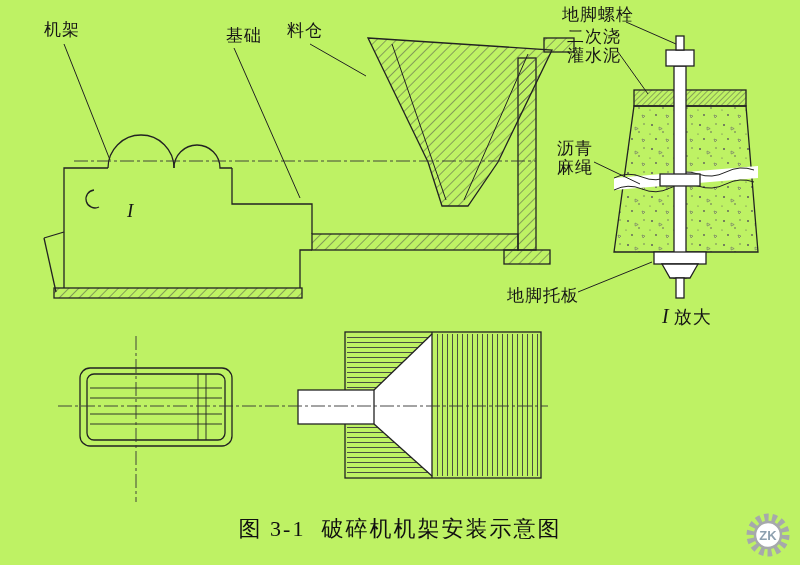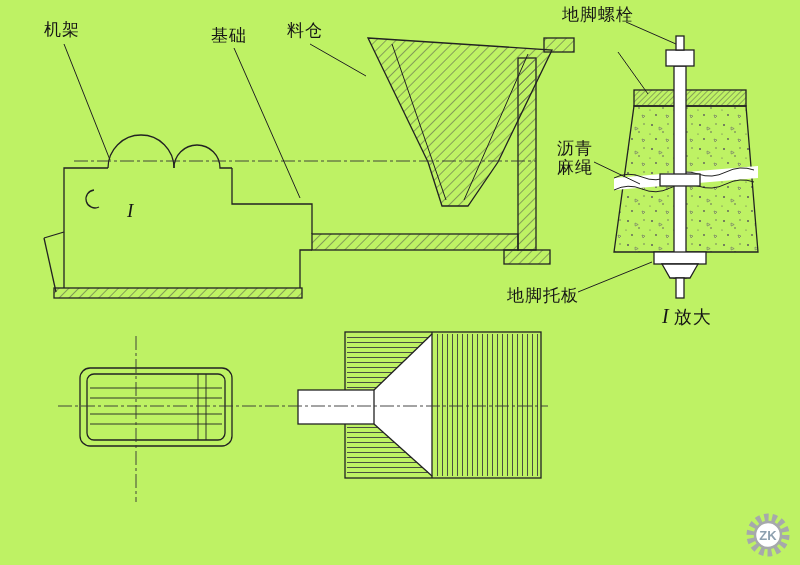--- a/index.html
+++ b/index.html
@@ -154,40 +154,47 @@
       <line x1="310" y1="44" x2="366" y2="76"></line>
       <line x1="626" y1="22" x2="676" y2="44"></line>
       <line x1="618" y1="52" x2="648" y2="94"></line>
       <line x1="594" y1="162" x2="640" y2="184"></line>
       <line x1="578" y1="292" x2="652" y2="262"></line>
     </g>
   </svg>
 
   <span class="lbl" style="left:44px; top:20px;">机架</span>
 
-  <span class="lbl" style="left:211px; top:26px;">基础</span>
+  <span class="lbl" style="left:226px; top:26px;">基础</span>
 
   <span class="lbl" style="left:287px; top:21px;">料仓</span>
 
   <span class="lbl" style="left:562px; top:5px;">地脚螺栓</span>
 
+  <span class="lbl" style="left:567px; top:27px;">
+    <span class="row">二次浇</span>
+    <span class="row">灌水泥</span>
+  </span>
 
   <span class="lbl" style="left:557px; top:139px;">
     <span class="row">沥青</span>
     <span class="row">麻绳</span>
   </span>
 
   <span class="lbl" style="left:507px; top:286px;">地脚托板</span>
 
   <span class="detail-marker" style="left:127px; top:200px;">I</span>
 
   <span class="detail-view-label">
     <span class="marker">I</span><span>放大</span>
   </span>
 
+  <div class="caption">
+    <span class="num">图 3-1</span><span>破碎机机架安装示意图</span>
+  </div>
 
   <div class="logo">
     <svg width="48" height="48" viewBox="0 0 48 48">
       <circle cx="24" cy="24" r="17" fill="none" stroke="#a6a9ab" stroke-width="9" stroke-dasharray="4.2 3.4"></circle>
       <circle cx="24" cy="24" r="13" fill="#ffffff" stroke="#a6a9ab" stroke-width="2.5"></circle>
       <text x="24" y="29" text-anchor="middle" font-family="Liberation Sans, sans-serif" font-size="13" font-weight="bold" fill="#8da0af">ZK</text>
     </svg>
   </div>
 
 </div>

